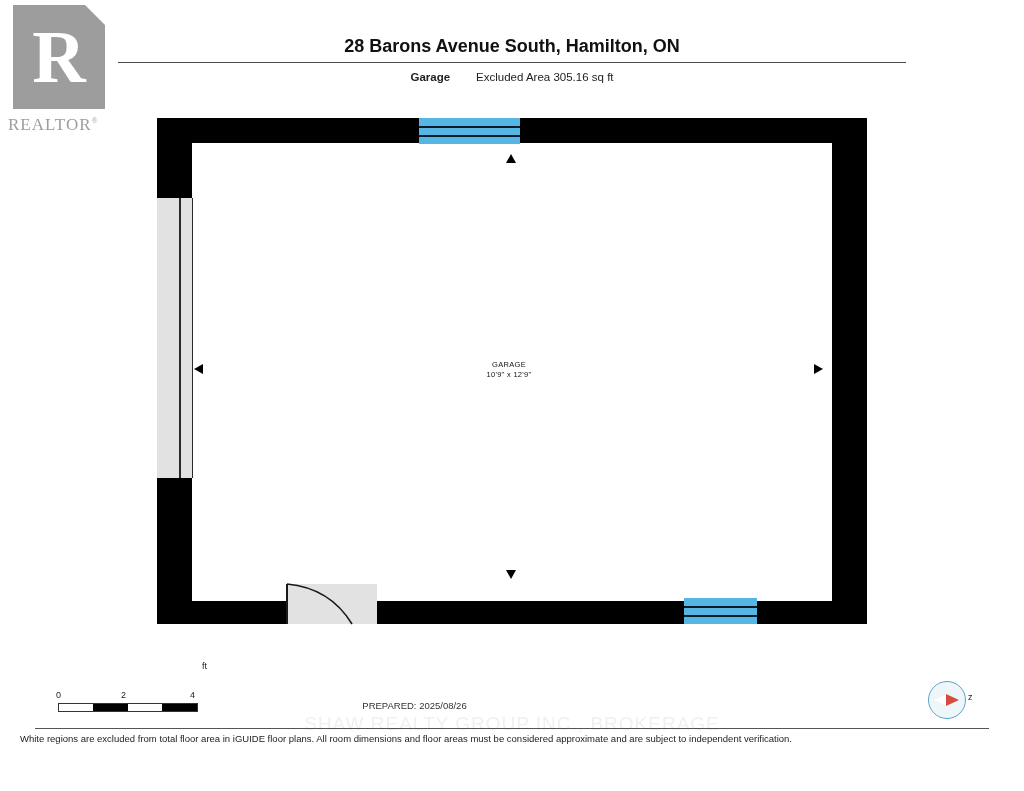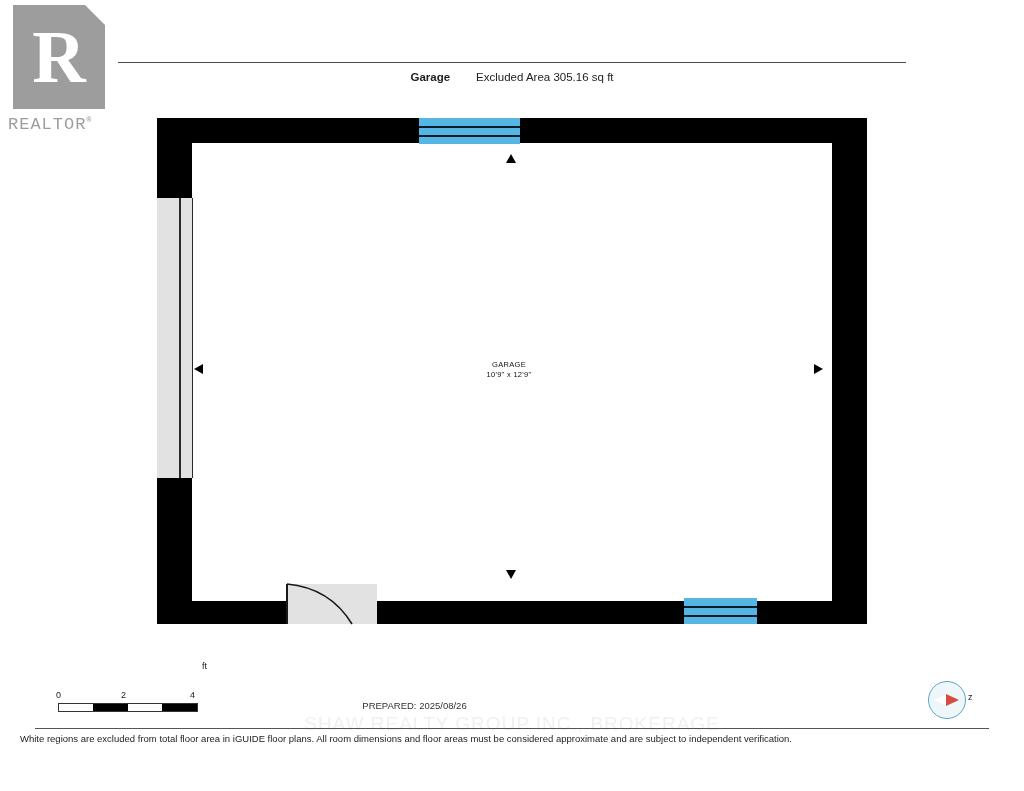--- a/index.html
+++ b/index.html
@@ -61,21 +61,21 @@
     text-align: center;
     font-family: "Liberation Serif", serif;
   }
   .realtor-word {
     position: absolute;
     left: 0px;
     top: 110px;
     font-size: 17px;
     letter-spacing: 1px;
     color: #9d9d9d;
-    font-family: Liberation Mono, monospace;
+    font-family: Liberation Serif, serif;
   }
   .realtor-word sup {
     font-size: 8px;
     vertical-align: super;
   }
 
   .title {
     position: absolute;
     left: 0;
     top: 36px;
@@ -380,20 +380,21 @@
 <div class="header">
 
   <div class="realtor-logo">
     <div class="realtor-mark">
       <div class="cut"></div>
       <div class="r-letter">R</div>
     </div>
     <div class="realtor-word"><span>REALTOR</span><sup>®</sup></div>
   </div>
 
+  <div class="title">28 Barons Avenue South, Hamilton, ON</div>
   <div class="title-rule"></div>
   <div class="subtitle">
     <span class="lbl">Garage</span><span class="val">Excluded Area 305.16 sq ft</span>
   </div>
 </div>
 
 <div class="plan">
 
   <div class="wall-outer"></div>
   <div class="room-inner"></div>

